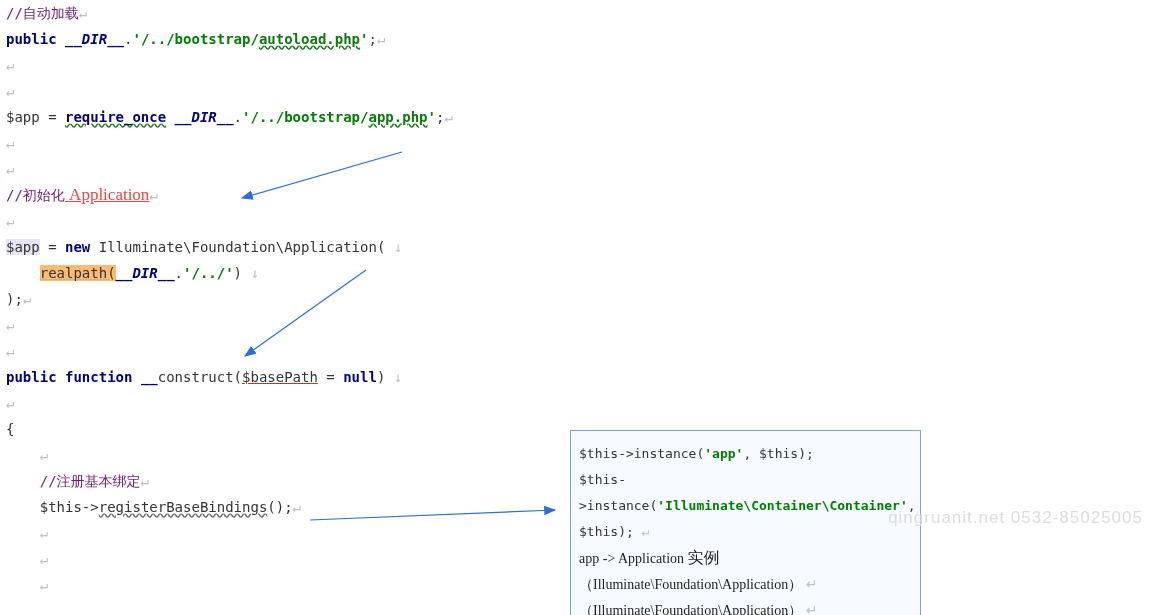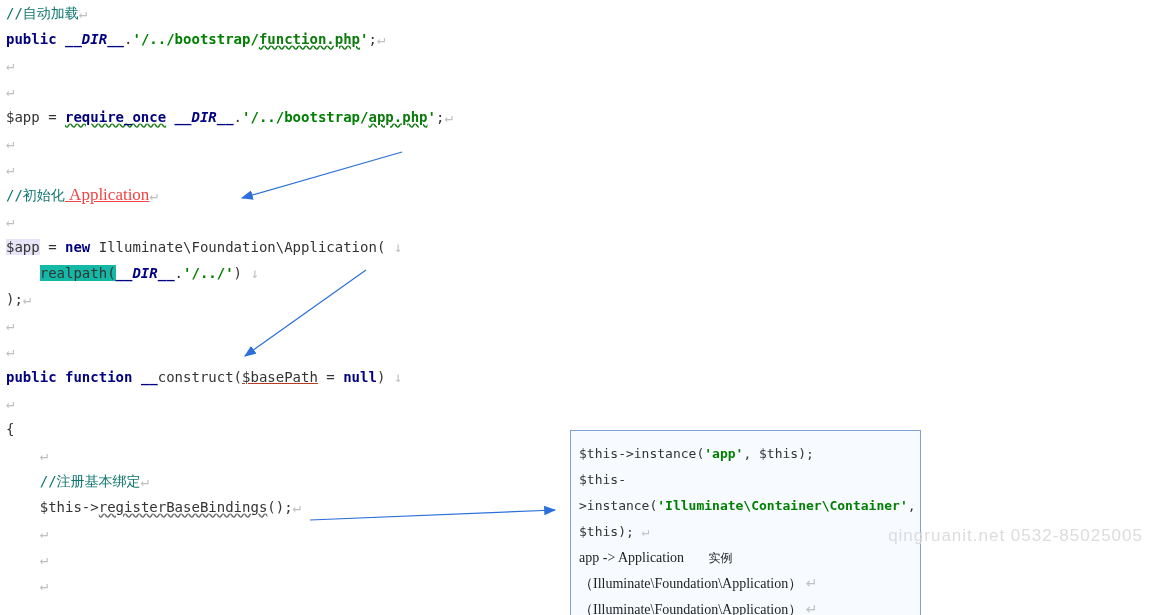--- a/index.html
+++ b/index.html
@@ -15,34 +15,35 @@
   overflow: hidden;
 }
 .code-area {
   padding-left: 6px;
 }
 .line { white-space: pre; height: 26px; }
 .kw { color: #000080; font-weight: bold; }
 .magic { color: #000080; font-style: italic; font-weight: bold; }
 .str { color: #008000; font-weight: bold; }
 .strpath { color: #0c7a0c; font-weight: bold; text-decoration: underline; text-decoration-style: wavy; text-decoration-color: #0c7a0c; }
-.comment { color: #0f766e; }
+.comment { color: #701a75; }
 .wavyunder { text-decoration: underline; text-decoration-style: wavy; text-decoration-color: #1e7e1e; }
 .redunder { text-decoration: underline; text-decoration-color: #b83a1f; }
 .ret { color: #c0c0c0; }
 .var { color: #333333; margin-top: 14px; }
 .app-title {
   font-family: "Times New Roman", serif;
   color: #ef4444;
   font-size: 17px;
   font-weight: normal;
   text-decoration: underline;
 }
 .hl-realpath {
-  background: #14b8a6;
+  background: #fdba74;
+  text-decoration: underline;
   text-decoration-style: solid;
   text-decoration-color: #c5b886;
 }
 .hl-var { background: #e8e4f8; }
 .func-underline { text-decoration: underline; text-decoration-style: wavy; text-decoration-color: #6b6b6b; text-align: center; }
 
 .arrow-svg {
   position: absolute;
   top: 0;
   left: 0;
@@ -56,39 +57,39 @@
   width: 351px;
   border: 1px solid #7fa2d6;
   background: #f7faff;
   padding: 10px 8px 14px 8px;
   font-size: 13px;
   line-height: 26px;
 }
 .tooltip-box .mono { font-family: "Menlo","Monaco","Consolas",monospace; color: #333; }
 .tooltip-box .str2 { color: #008000; font-weight: bold; }
 .tooltip-box .serif { font-family: "Times New Roman", serif; color: #222; font-size: 14px; }
-.tooltip-box .cn { font-size: 12px; margin-left: 21px; }
+.tooltip-box .cn { font-size: 16px; }
 .tooltip-box .ret { color: #c0c0c0; }
 
 .watermark {
   position: absolute;
   right: 10px;
-  top: 523px;
+  top: 505px;
   color: #dcdcdc;
   font-family: sans-serif;
   font-size: 17px;
   letter-spacing: 1px;
 }
 </style>
 </head>
 <body>
 
 <div class="code-area">
   <div class="line"><span class="comment">//自动加载</span><span class="ret">↵</span></div>
-  <div class="line"><span class="kw">public</span> <span class="magic">__DIR__</span><span>.</span><span class="str">'/../bootstrap/</span><span class="strpath">function.php</span><span class="str">'</span><span>;</span><span class="ret">↵</span></div>
+  <div class="line"><span class="kw">public</span> <span class="magic">__DIR__</span><span>.</span><span class="str">'/../bootstrap/</span><span class="strpath">autoload.php</span><span class="str">'</span><span>;</span><span class="ret">↵</span></div>
   <div class="line"><span class="ret">↵</span></div>
   <div class="line"><span class="ret">↵</span></div>
   <div class="line"><span class="var">$app</span><span> = </span><span class="kw wavyunder">require_once</span><span class="magic"> __DIR__</span><span>.</span><span class="str">'/../bootstrap/</span><span class="strpath">app.php</span><span class="str">'</span><span>;</span><span class="ret">↵</span></div>
   <div class="line"><span class="ret">↵</span></div>
   <div class="line"><span class="ret">↵</span></div>
   <div class="line"><span class="comment">//初始化</span><span class="app-title"> Application</span><span class="ret">↵</span></div>
   <div class="line"><span class="ret">↵</span></div>
   <div class="line"><span class="var hl-var">$app</span><span> = </span><span class="kw">new</span><span> Illuminate\Foundation\Application(</span> <span class="ret">↓</span></div>
   <div class="line"><span>    </span><span class="hl-realpath">realpath(</span><span class="magic">__DIR__</span><span>.</span><span class="str">'/../'</span><span>)</span> <span class="ret">↓</span></div>
   <div class="line"><span>);</span><span class="ret">↵</span></div>

